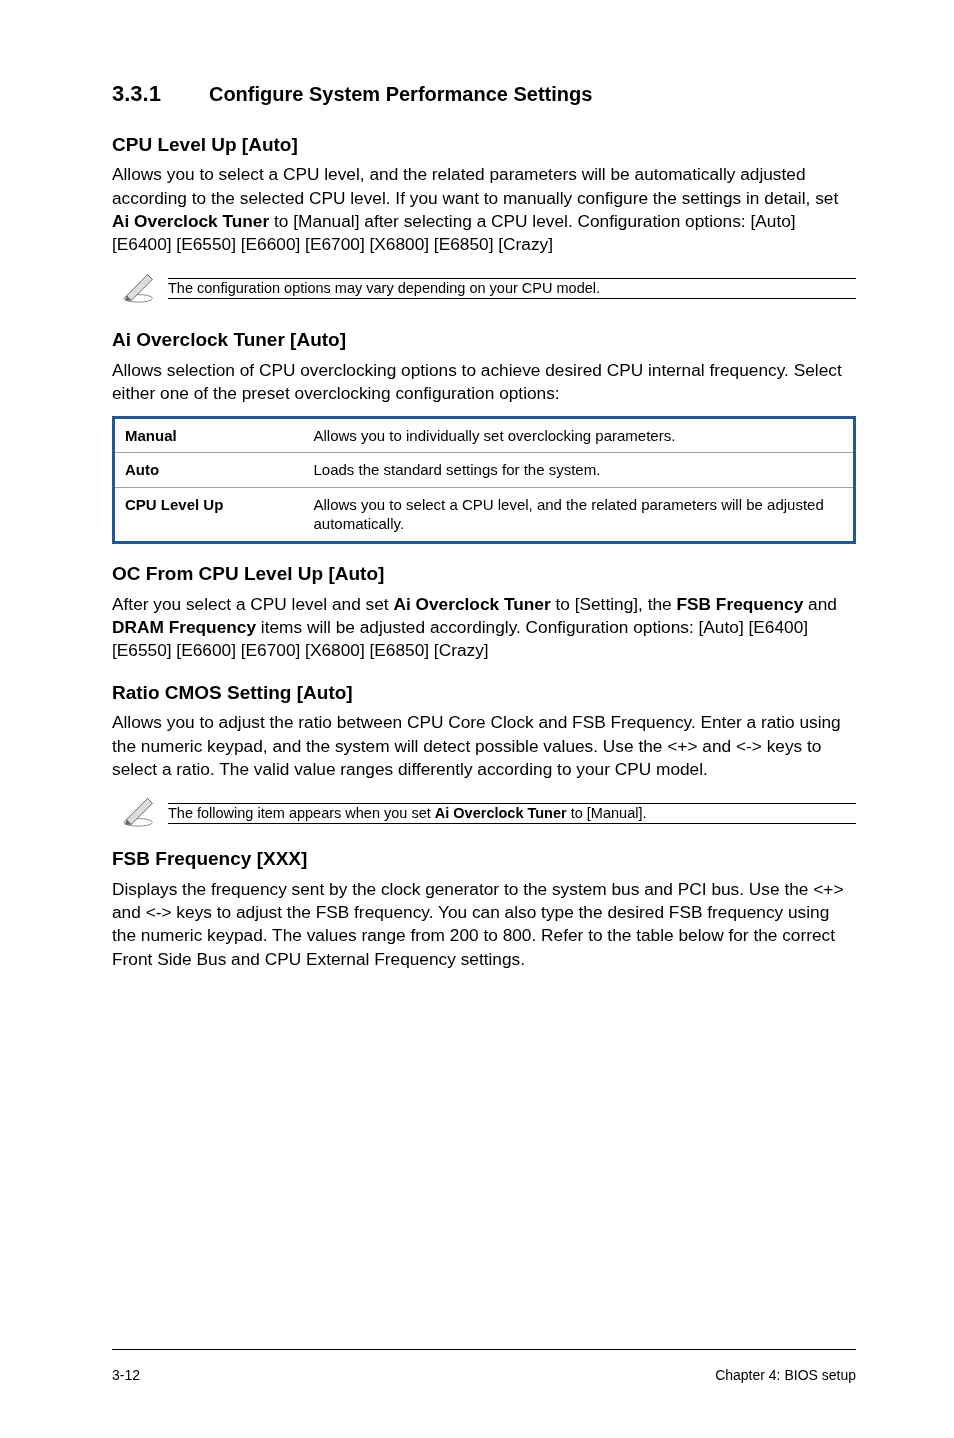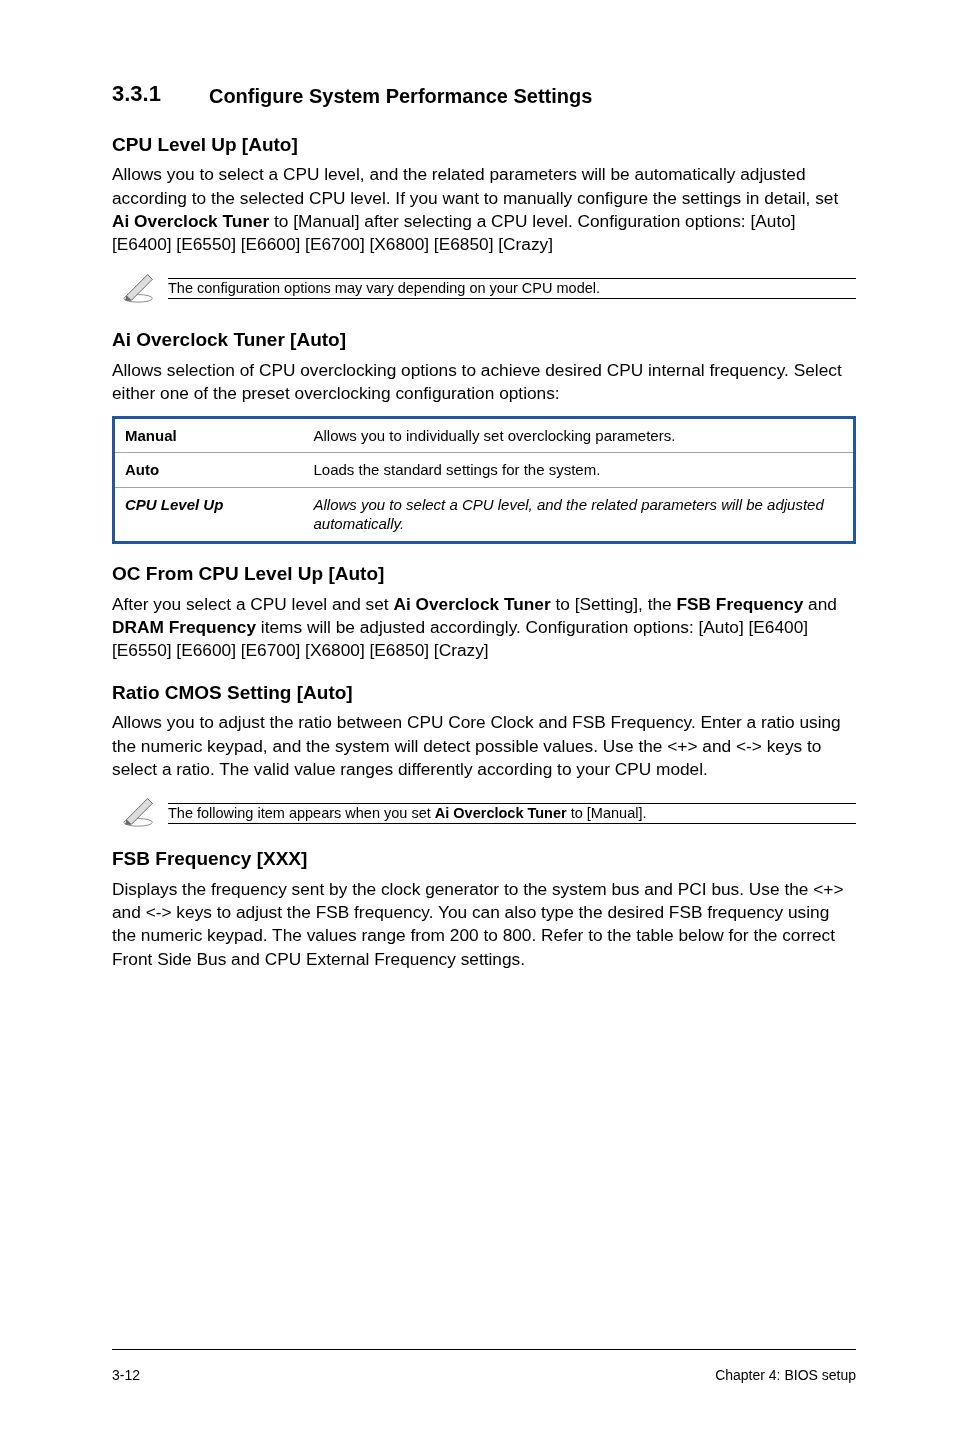--- a/index.html
+++ b/index.html
@@ -8,21 +8,21 @@
     background: #fff;
     color: #000;
     width: 954px;
     height: 1438px;
     padding: 80px 98px 40px 112px;
     position: relative;
     line-height: 1.3;
   }
   .section-num-title {
     display: flex;
-    align-items: flex-end;
+    align-items: center;
     margin-bottom: 24px;
   }
   .section-num {
     font-size: 22px;
     font-weight: bold;
     margin-right: 48px;
   }
   .section-title {
     font-size: 20px;
     font-weight: bold;
@@ -65,21 +65,21 @@
     margin-top: 10px;
     margin-bottom: 10px;
     border: 3px solid #2257a0;
   }
   table.opts td {
     border-bottom: 1px solid #a3a3a3;
     padding: 7px 10px;
     font-size: 15px;
     vertical-align: top;
   }
-  table.opts tr:last-child td { border-bottom: none; font-style: italic; }
+  table.opts tr:last-child td { border-bottom: none; }
   table.opts td.key {
     font-weight: bold;
     width: 190px;
   }
   .footer {
     position: absolute;
     bottom: 54px;
     left: 112px;
     right: 98px;
     border-top: 1px solid #000;

